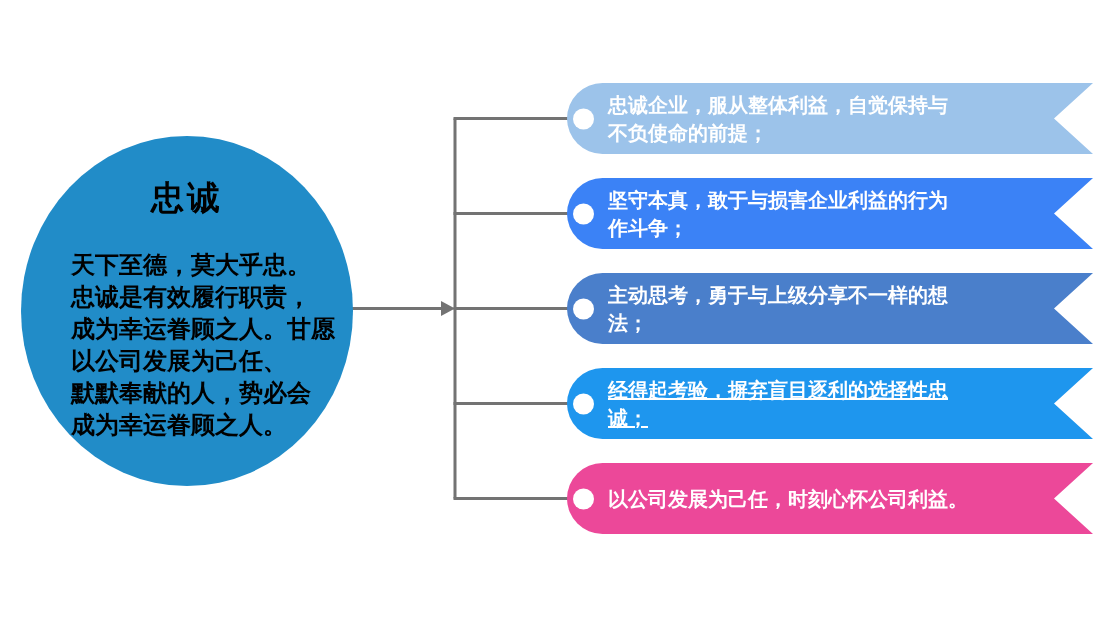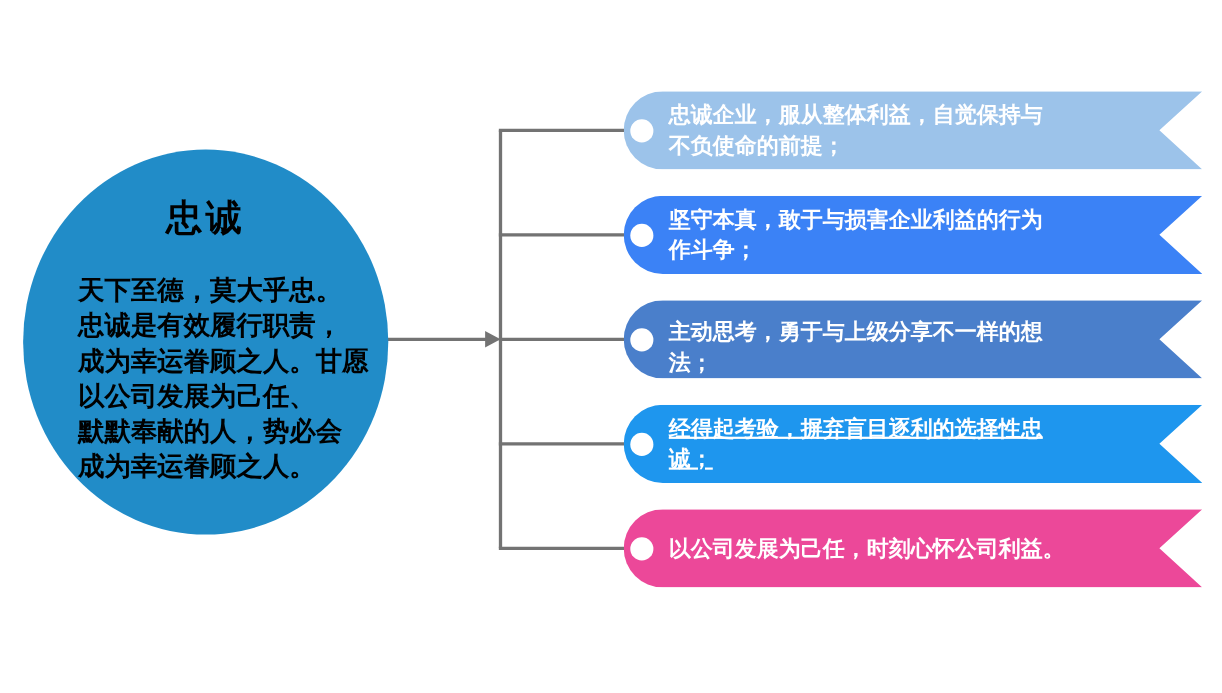--- a/index.html
+++ b/index.html
@@ -76,21 +76,21 @@
   .banner-text {
     margin-left: 41px;
     margin-right: 62px;
     font-size: 20px;
     font-weight: bold;
     line-height: 28px;
     white-space: nowrap;
   }
   .b0 { top: 83px; }
   .b1 { top: 178px; }
-  .b2 { top: 273px; align-items: flex-end; }
+  .b2 { top: 273px; }
   .b3 { top: 368px; }
   .b4 { top: 463px; }
 </style>
 </head>
 <body>
 
 <div class="stage">
 
   <svg class="connectors" viewBox="0 0 1111 630" xmlns="http://www.w3.org/2000/svg">
     <line x1="352" y1="308.5" x2="443" y2="308.5" stroke="#737373" stroke-width="3"></line>

